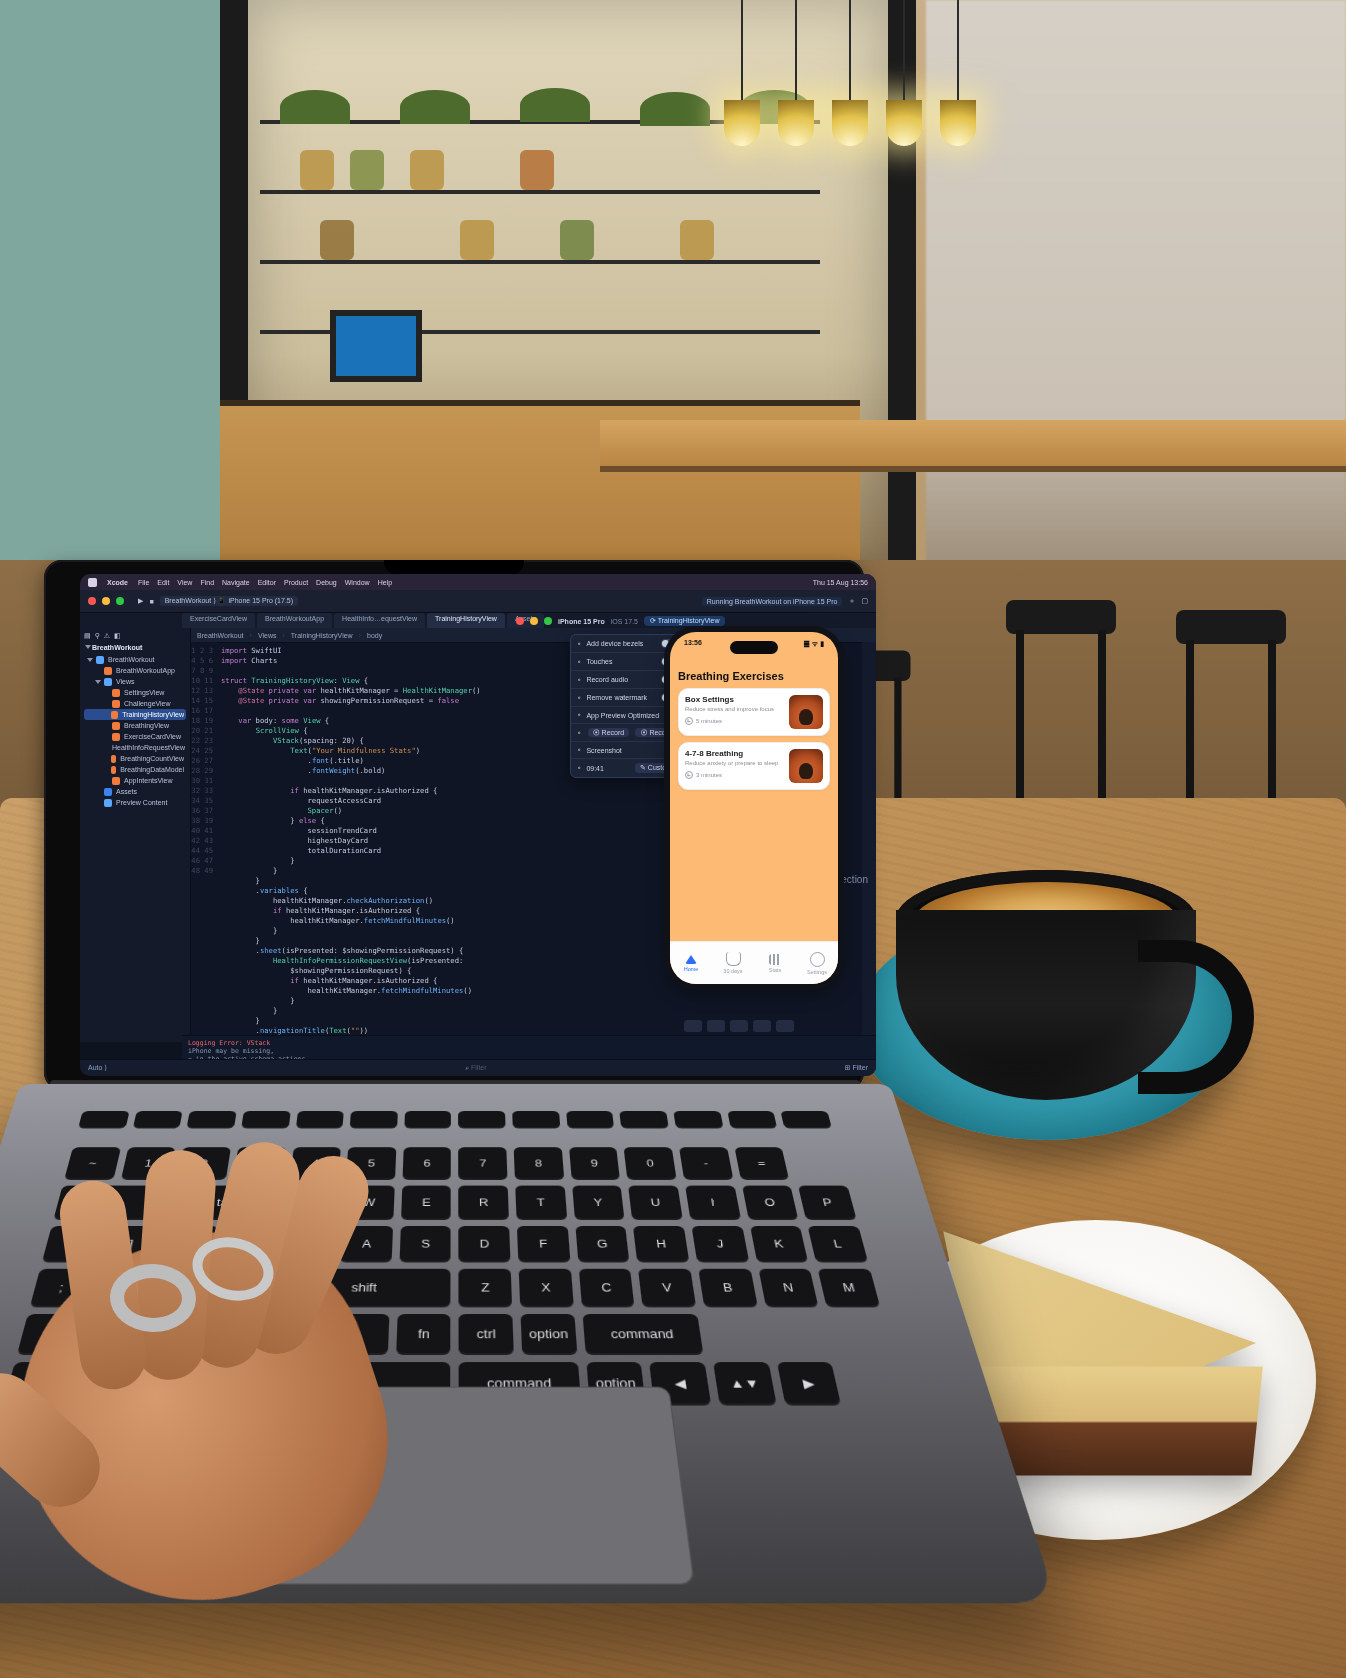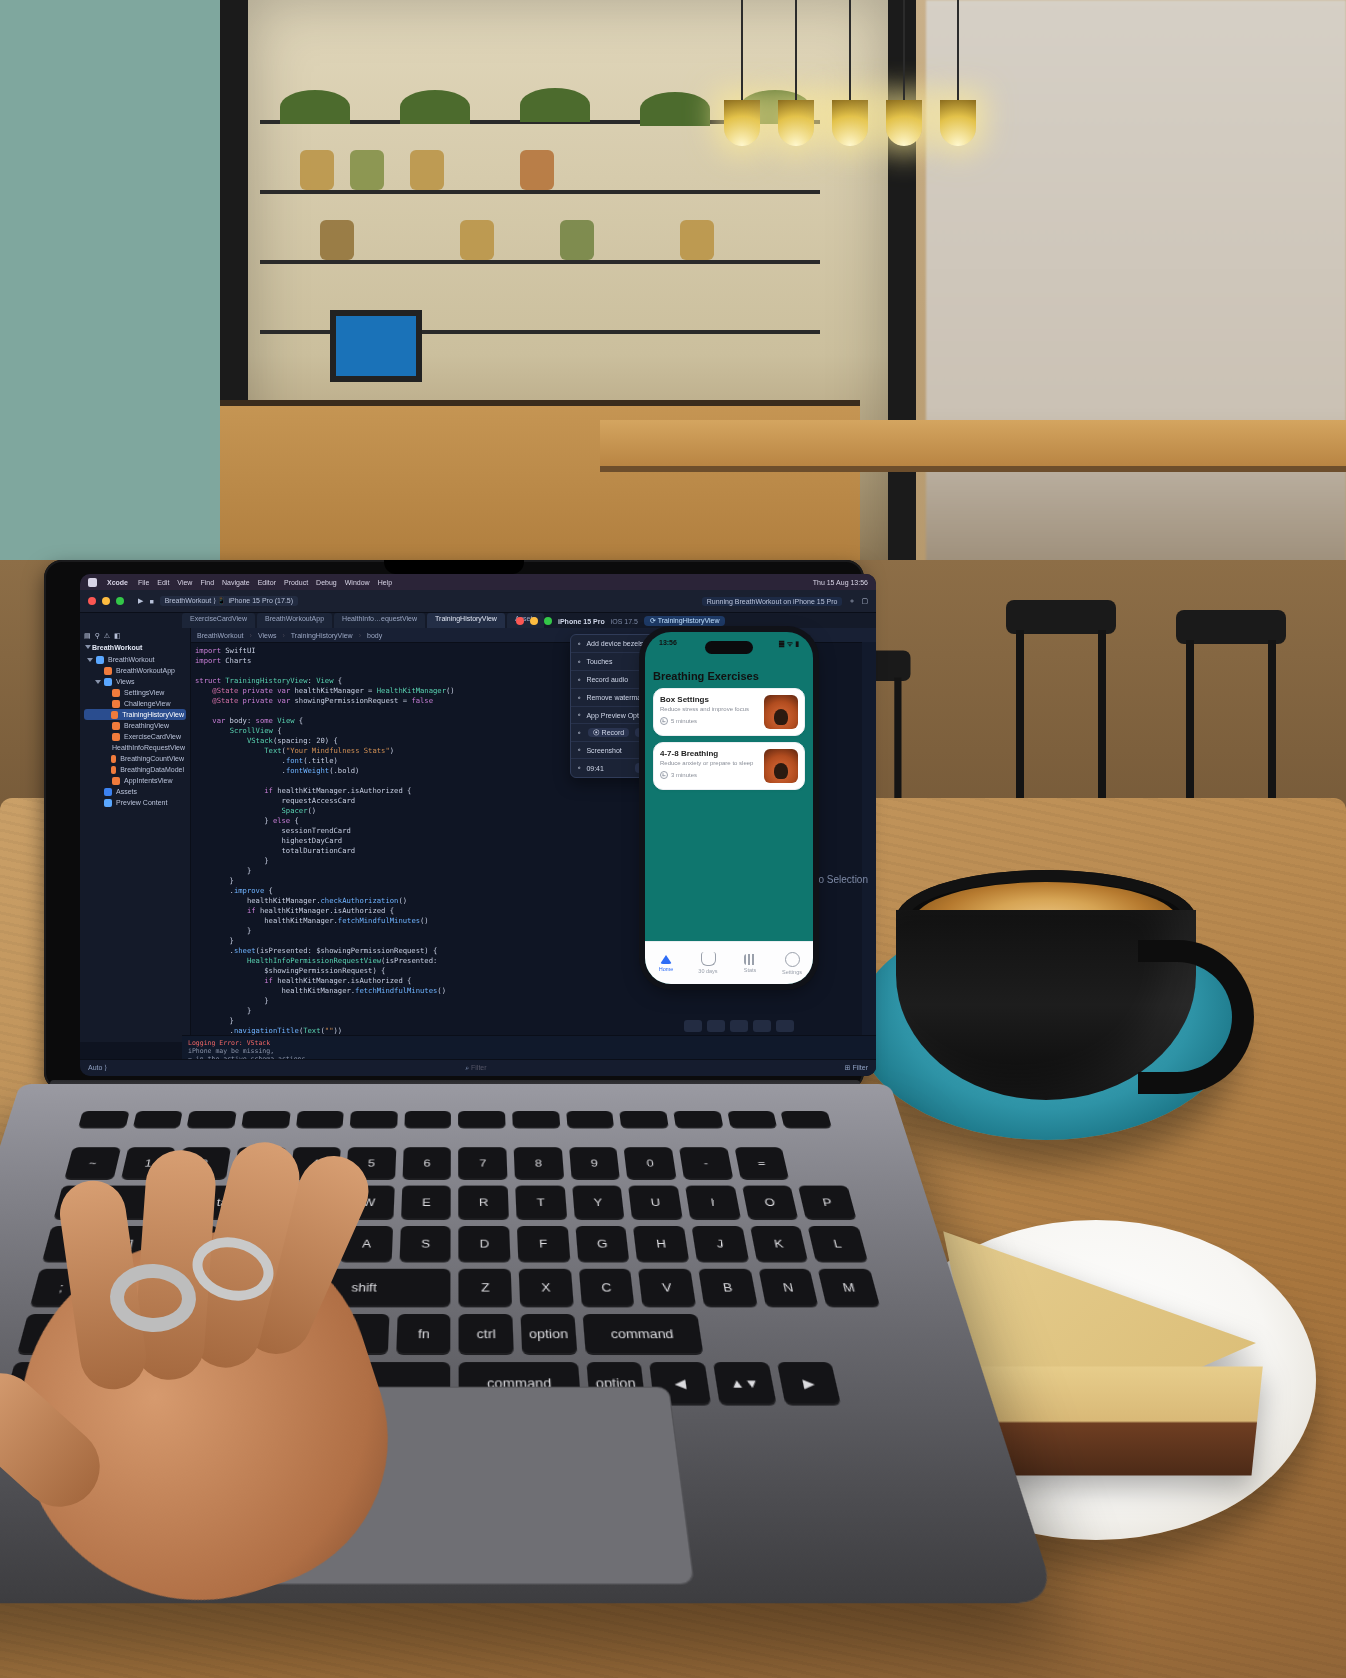--- a/index.html
+++ b/index.html
@@ -96,21 +96,21 @@
   .sim-panel .row:last-child{border-bottom:none;}
   .toggle{width:16px;height:9px;border-radius:6px;background:#3a475f;position:relative;margin-left:auto;}
   .toggle::after{content:"";position:absolute;left:1px;top:1px;width:7px;height:7px;border-radius:50%;background:#cfd6e8;}
   .pill{background:#2a3450;border-radius:4px;padding:1px 5px;margin-left:auto;}
   .sim-header{position:absolute;right:60px;top:38px;width:300px;height:18px;display:flex;align-items:center;gap:6px;color:#cfd6e8;font-size:7px;}
   .sim-dot{width:8px;height:8px;border-radius:50%;}
   .sim-chip{background:#1e3a66;border-radius:4px;padding:1px 6px;color:#bfe0ff;}
   .side-label{position:absolute;right:8px;top:300px;color:#7e8aa6;font-size:10px;}
 
   
-  .iphone{position:absolute;right:63px;top:58px;width:168px;height:352px;background:#0f766e;border-radius:26px;box-shadow:0 0 0 6px #101218,0 6px 20px rgba(0,0,0,.5);}
+  .iphone{position:absolute;right:38px;top:58px;width:168px;height:352px;background:#fdba74;border-radius:26px;box-shadow:0 0 0 6px #101218,0 6px 20px rgba(0,0,0,.5);}
   .iphone .pill-notch{position:absolute;left:50%;top:9px;transform:translateX(-50%);width:48px;height:13px;background:#0b0b0d;border-radius:8px;}
   .iphone .sb{position:absolute;left:0;right:0;top:7px;display:flex;justify-content:space-between;padding:0 14px;font-size:7px;font-weight:600;color:#111;}
   .iphone .content{position:absolute;left:0;right:0;top:30px;bottom:42px;padding:6px 8px;color:#111;}
   .iphone h1{font-size:11px;margin:2px 0 6px;font-weight:700;}
   .card{background:#fff;border:1px solid #eceef2;border-radius:10px;padding:6px;display:flex;gap:6px;box-shadow:0 1px 3px rgba(0,0,0,.05);margin-bottom:6px;}
   .card .txt{flex:1;}
   .card .ttl{font-size:8px;font-weight:700;color:#222;}
   .card .sub{font-size:6px;color:#8a8f99;line-height:8px;margin-top:1px;}
   .card .meta{font-size:6px;color:#8a8f99;margin-top:4px;display:flex;align-items:center;gap:3px;}
   .thumb{width:34px;height:34px;border-radius:6px;background:radial-gradient(circle at 50% 65%,#d96b3a 0%,#b14c1f 55%,#5a2410 100%);position:relative;}
@@ -325,20 +325,70 @@
             <div class="crumb" id="crumb">
                 <span>BreathWorkout</span> 
                 <span style="color:#445">›</span> 
                 <span>Views</span> 
                 <span style="color:#445">›</span> 
                 <span>TrainingHistoryView</span> 
                 <span style="color:#445">›</span> 
                 <span>body</span>
               </div>
             <div class="code">
+              <div class="gutter" id="gutter">1
+2
+3
+4
+5
+6
+7
+8
+9
+10
+11
+12
+13
+14
+15
+16
+17
+18
+19
+20
+21
+22
+23
+24
+25
+26
+27
+28
+29
+30
+31
+32
+33
+34
+35
+36
+37
+38
+39
+40
+41
+42
+43
+44
+45
+46
+47
+48
+49
+</div>
               <div class="src" id="src"><span class="kw">import</span> SwiftUI
 <span class="kw">import</span> Charts
 
 <span class="kw">struct</span> <span class="ty">TrainingHistoryView</span>: <span class="ty">View</span> {
     <span class="pp">@State</span> <span class="kw">private</span> <span class="kw">var</span> healthKitManager = <span class="ty">HealthKitManager</span>()
     <span class="pp">@State</span> <span class="kw">private</span> <span class="kw">var</span> showingPermissionRequest = <span class="kw">false</span>
 
     <span class="kw">var</span> body: <span class="kw">some</span> <span class="ty">View</span> {
         <span class="ty">ScrollView</span> {
             <span class="ty">VStack</span>(spacing: 20) {
@@ -349,21 +399,21 @@
                 <span class="kw">if</span> healthKitManager.isAuthorized {
                     requestAccessCard
                     <span class="ty">Spacer</span>()
                 } <span class="kw">else</span> {
                     sessionTrendCard
                     highestDayCard
                     totalDurationCard
                 }
             }
         }
-        .<span class="fn">improve</span> {
+        .<span class="fn">variables</span> {
             healthKitManager.<span class="fn">checkAuthorization</span>()
             <span class="kw">if</span> healthKitManager.isAuthorized {
                 healthKitManager.<span class="fn">fetchMindfulMinutes</span>()
             }
         }
         .<span class="fn">sheet</span>(isPresented: $showingPermissionRequest) {
             <span class="ty">HealthInfoPermissionRequestView</span>(isPresented:
                 $showingPermissionRequest) {
                 <span class="kw">if</span> healthKitManager.isAuthorized {
                     healthKitManager.<span class="fn">fetchMindfulMinutes</span>()

